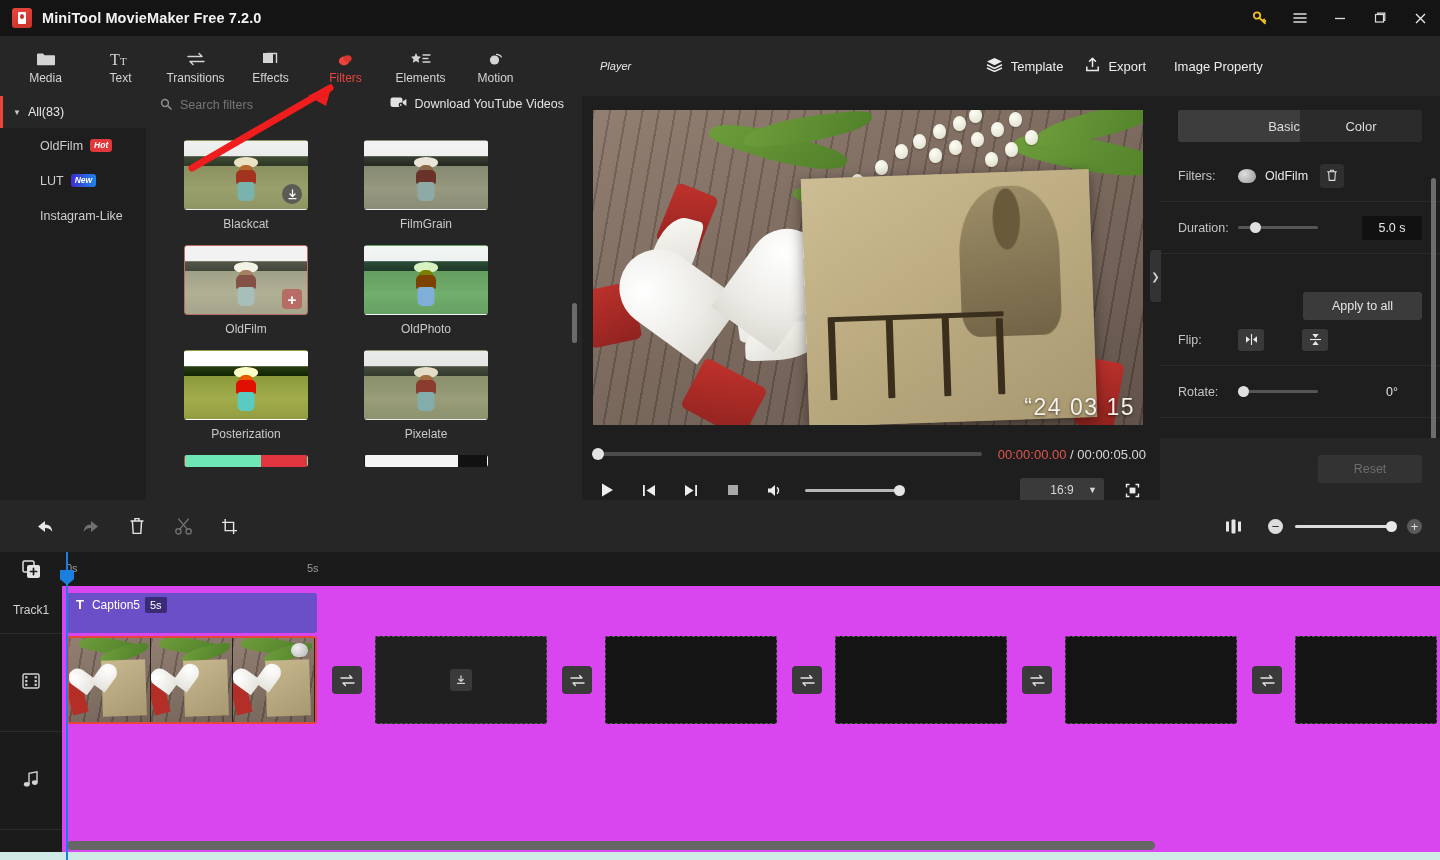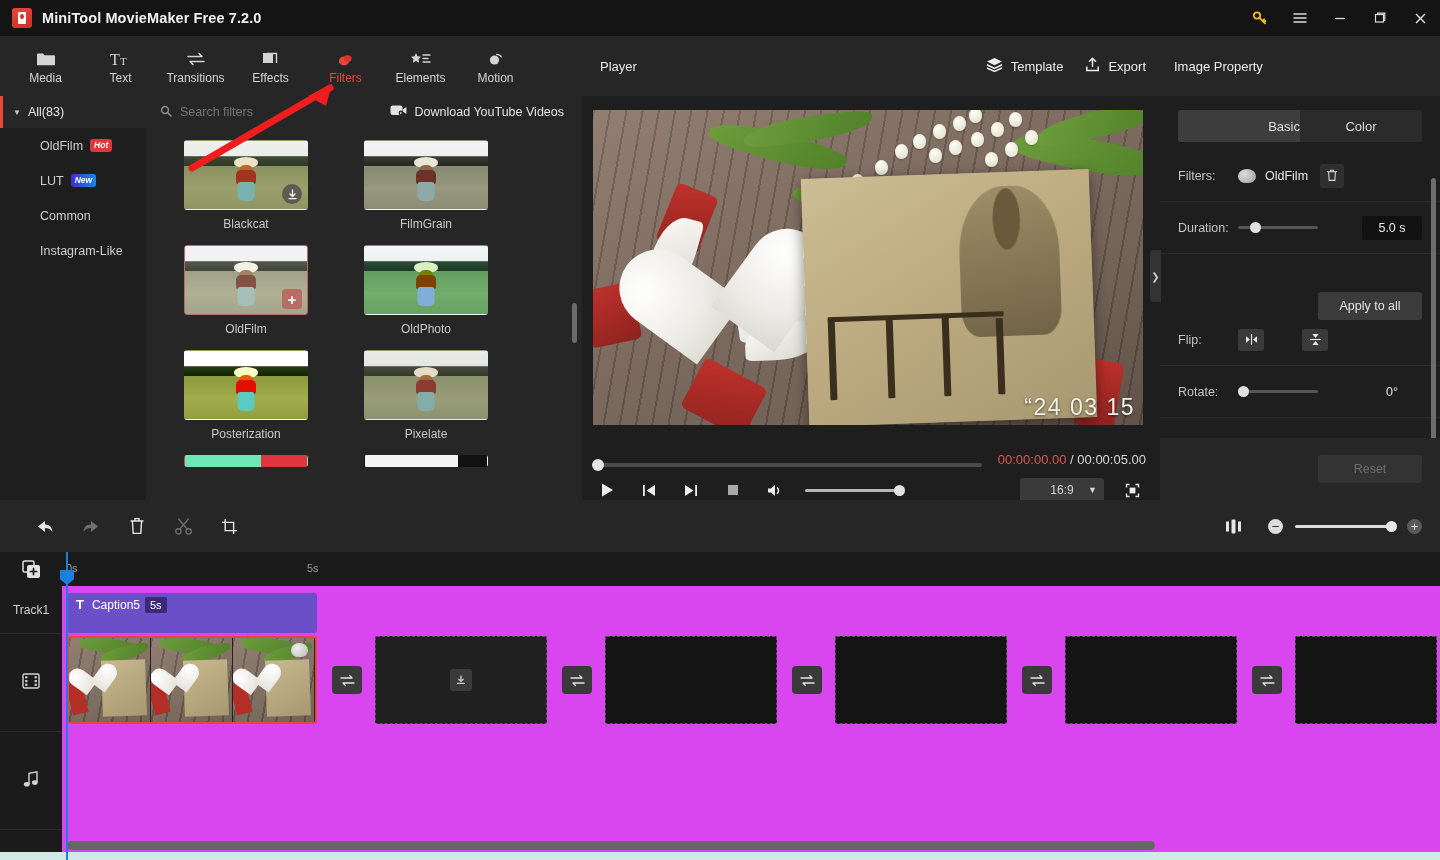--- a/index.html
+++ b/index.html
@@ -74,21 +74,21 @@
     color: #fff; padding: 1px 4px 1px 4px; border-radius: 3px; line-height: 11px;
   }
   .badge.hot { background: #e0373a; }
   .badge.new { background: linear-gradient(90deg,#3f2bd4,#1e86e8); }
 
   
   .browser {
     position: absolute; top: 96px; left: 146px; width: 436px; height: 404px;
     background: #262626;
   }
-  .browser-head { height: 32px; display: flex; align-items: center; position: relative; }
+  .browser-head { height: 32px; display: flex; align-items: flex-start; position: relative; }
   .search-wrap { display: flex; align-items: center; padding-left: 14px; width: 230px; }
   .search-input-fake {
     margin-left: 8px; color: #8e8e8e; font-size: 12.5px; background: transparent;
     border: 0; outline: none; width: 180px; font-family: inherit;
   }
   .yt-dl {
     position: absolute; right: 18px; display: flex; align-items: center; gap: 8px;
     color: #e2e2e2; font-size: 12.5px; cursor: pointer;
   }
   .grid {
@@ -149,21 +149,21 @@
 
   
   .player {
     position: absolute; top: 36px; left: 582px; width: 578px; height: 464px;
     background: #1e1e1e;
   }
   .player-head {
     height: 60px; display: flex; align-items: center; padding: 0 14px 0 18px;
     background: #262626;
   }
-  .player-title { color: #e8e8e8; font-size: 13px; }
+  .player-title { color: #e8e8e8; font-size: 11px; font-style: italic; }
   .ph-actions { margin-left: auto; display: flex; gap: 22px; }
   .ph-btn {
     display: flex; align-items: center; gap: 8px; color: #ededed; font-size: 13px;
     cursor: pointer;
   }
   .stage {
     position: absolute; top: 74px; left: 11px; width: 550px; height: 315px;
     background: #000; overflow: hidden;
   }
   
@@ -217,21 +217,21 @@
   }
   .card-bars { position: absolute; left: 18px; bottom: 26px; width: 200px; height: 86px; }
   .cbar { position: absolute; bottom: 0; width: 7px; background: #3a2f1d; border-radius: 1px; }
   .cap-text {
     position: absolute; right: 8px; bottom: 4px; color: #f4f0ea; font-size: 23px;
     letter-spacing: 1.5px; text-shadow: 0 1px 3px rgba(0,0,0,.6);
     font-family: "Liberation Sans", sans-serif;
   }
   .seek-row {
     position: absolute; top: 405px; left: 0; width: 578px; height: 26px;
-    display: flex; align-items: flex-end; padding: 0 14px 0 11px;
+    display: flex; align-items: center; padding: 0 14px 0 11px;
   }
   .seek-track {
     flex: 1; height: 4px; background: #4b4b4b; border-radius: 2px; position: relative;
     margin-right: 16px;
   }
   .seek-knob {
     position: absolute; left: -1px; top: -4px; width: 12px; height: 12px;
     border-radius: 50%; background: #e4e4e4;
   }
   .tc { font-size: 13px; color: #d8d8d8; white-space: nowrap; }
@@ -302,21 +302,21 @@
     position: absolute; top: -4px; width: 11px; height: 11px; border-radius: 50%;
     background: #e0e0e0;
   }
   .val-box {
     width: 60px; height: 24px; background: #111; border-radius: 3px; color: #e8e8e8;
     font-size: 12.5px; display: flex; align-items: center; justify-content: center;
     margin-left: auto;
   }
   .val-plain { margin-left: auto; color: #e2e2e2; font-size: 12.5px; width: 60px; text-align: center; }
   .apply-btn {
-    position: absolute; right: 18px; top: 256px; width: 104px; height: 28px;
+    position: absolute; right: 18px; top: 256px; width: 119px; height: 28px;
     background: #3b3b3b; border-radius: 3px; color: #e4e4e4; font-size: 12.5px;
     display: flex; align-items: center; justify-content: center; cursor: pointer;
   }
   .flipbtn {
     width: 26px; height: 22px; border-radius: 3px; background: #3a3a3a;
     display: flex; align-items: center; justify-content: center; cursor: pointer;
     color: #e8e8e8;
   }
   .props-scroll {
     position: absolute; right: 4px; top: 142px; width: 5px; height: 296px;
@@ -560,23 +560,20 @@
       <span class="caret">▼</span>
       <span>All(83)</span>
     </div>
     <div class="cat-item">
       <span>OldFilm</span>
       <span class="badge hot">Hot</span>
     </div>
     <div class="cat-item">
       <span>LUT</span>
       <span class="badge new">New</span>
-    </div>
-    <div class="cat-item">
-      <span>Common</span>
     </div>
     <div class="cat-item">
       <span>Instagram-Like</span>
     </div>
   </div>
 
   <div class="browser">
     <div class="browser-head">
       <div class="search-wrap">
         <span>

